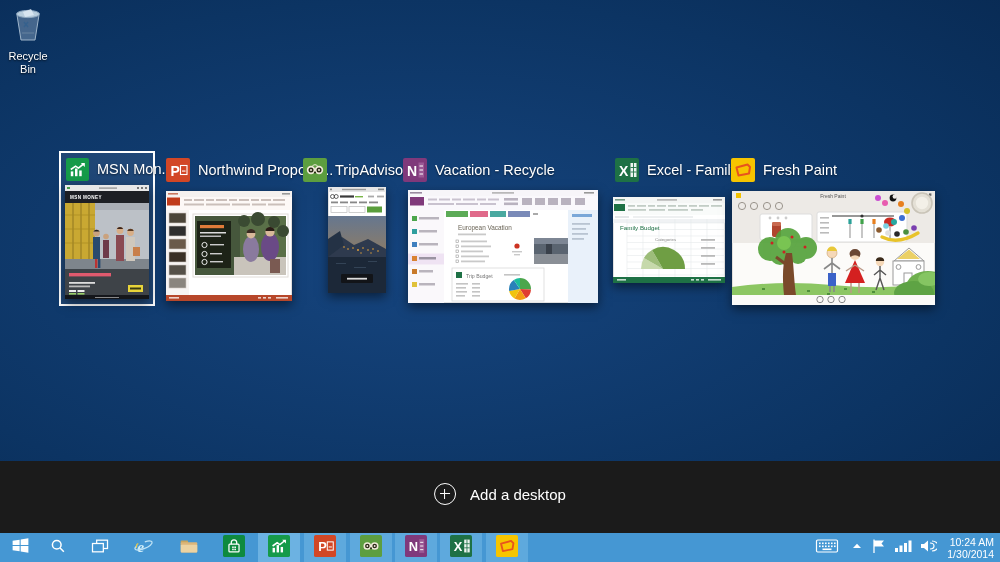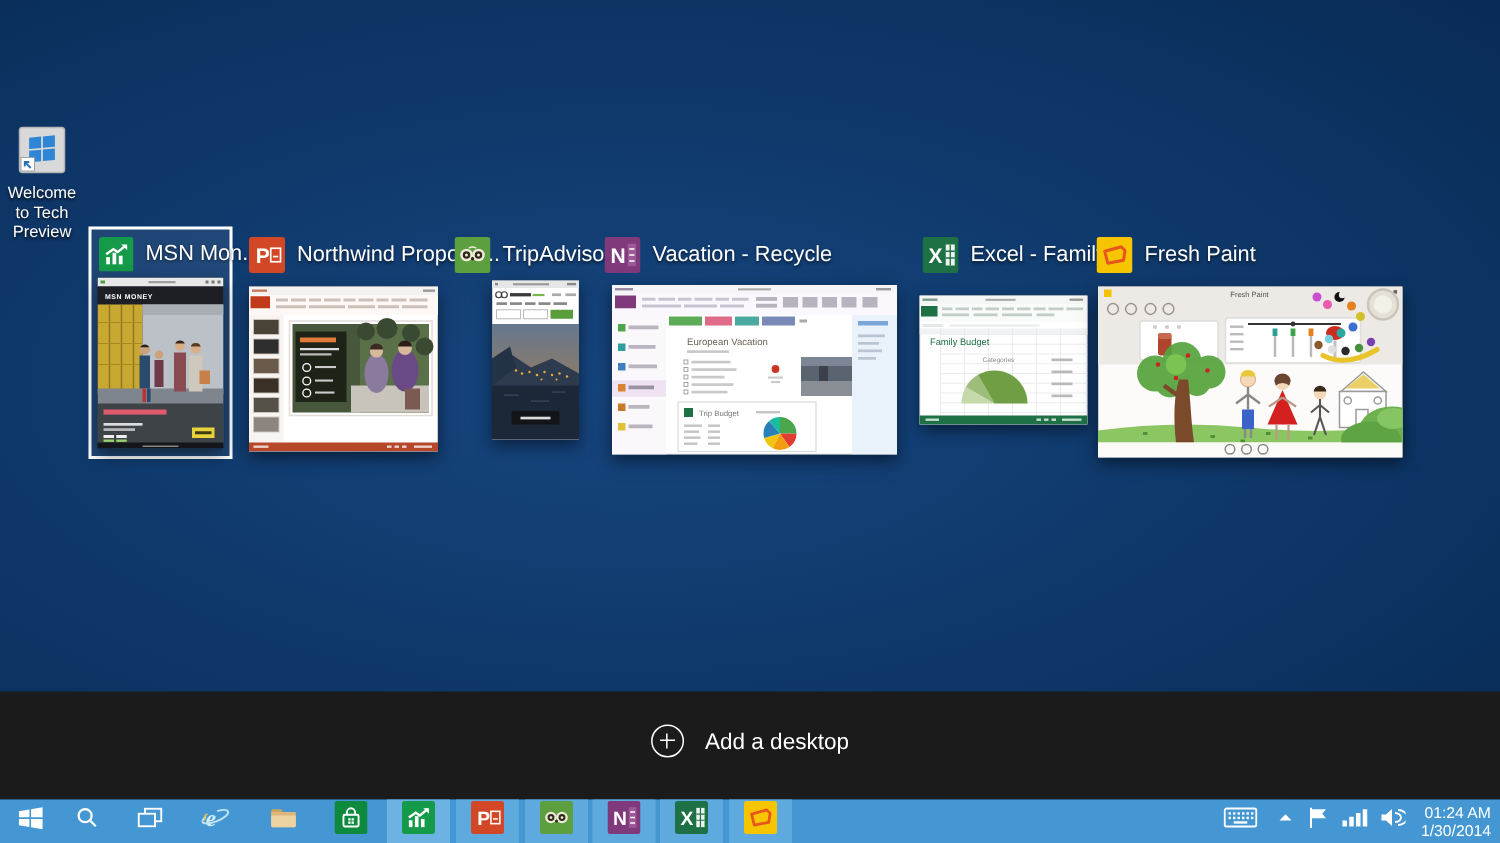--- a/index.html
+++ b/index.html
@@ -33,37 +33,31 @@
   .tb-btn.running{background:#5ea9dd;}
   .tb-btn.active{background:#6cb2e2;}
   .tray-clock{position:absolute;top:0;height:29px;display:flex;flex-direction:column;justify-content:center;
     color:#fff;font-size:10.5px;line-height:12px;text-align:right;}
 </style>
 </head>
 <body>
 
 <div class="screen">
 
-
-  <div class="dicon" style="left:0;top:84px;">
-    <span><svg width="32" height="32" viewBox="0 0 32 32">
-      <rect x="1" y="1" width="30" height="30" rx="2" fill="#d9d9d9" stroke="#b5b5b5"></rect>
-      <g transform="translate(16,15.2)">
-            <g transform="skewY(-5)">
-        <rect x="-8.6" y="-8.2" width="8" height="7.6" fill="#2f86d6"></rect>
-        <rect x="0.6" y="-8.2" width="8" height="7.6" fill="#2f86d6"></rect>
-        <rect x="-8.6" y="0.6" width="8" height="7.6" fill="#2f86d6"></rect>
-        <rect x="0.6" y="0.6" width="8" height="7.6" fill="#2f86d6"></rect>
-      </g>
-          </g>
-      <rect x="2" y="21" width="9" height="9" fill="#fff" stroke="#9a9a9a" stroke-width=".6"></rect>
-      <path d="M8.5,28 L4.5,24 M4.5,27 v-3 h3" stroke="#2a6fb8" stroke-width="1.2" fill="none"></path>
+  <div class="dicon" style="left:0;top:6px;">
+    <span><svg width="36" height="38" viewBox="0 0 36 38">
+      <path d="M7,9 L11,34 H25 L29,9 Z" fill="rgba(140,168,198,.45)" stroke="#9fb5ca" stroke-width="1"></path>
+      <ellipse cx="18" cy="8" rx="11.5" ry="3.6" fill="#b9cede" stroke="#8fa8c0" stroke-width="1"></ellipse>
+      <polygon points="13,6 21,3 24,9 15,11" fill="#dde9f3" opacity=".85"></polygon>
+      <path d="M14,16 l4,5 m0,-5 l-4,5" stroke="#2f5f8f" stroke-width="1.4" fill="none" opacity=".7"></path>
+      <path d="M12,27 h12" stroke="#7e97ad" stroke-width="1" opacity=".6"></path>
     </svg></span>
-    <div class="lbl">Welcome to Tech Preview</div>
-  </div>
+    <div class="lbl">Recycle Bin</div>
+  </div>
+
 
   <div class="sel-tile">
     <div class="tile-header">
       <span class="appicon"><svg width="23" height="23" viewBox="0 0 24 24">
         <rect width="24" height="24" rx="2" fill="#159a49"></rect>
         <rect x="5" y="14" width="2.6" height="5" fill="#fff"></rect>
             <rect x="9.4" y="11" width="2.6" height="8" fill="#fff"></rect>
             <rect x="13.8" y="13" width="2.6" height="6" fill="#fff"></rect>
         <path d="M5,12 L10,8.5 L13,10.5 L18.5,6" stroke="#fff" stroke-width="1.7" fill="none"></path>
         <polygon points="15.5,5.2 19.6,5.2 19.6,9.3" fill="#fff"></polygon>
@@ -728,18 +722,18 @@
             <rect x="14.5" y="2.5" width="3" height="11.5"></rect>
       </svg></span>
     </div>
     <div class="tb-btn" style="left:916px;width:24px;">
       <span><svg width="18" height="16" viewBox="0 0 18 16">
         <path d="M2,6 v4 h3 l4,3.6 V2.4 L5,6 Z" fill="#fff"></path>
         <path d="M11,5 a4,3 0 0 1 0,6 M13,3 a6.2,5 0 0 1 0,10" stroke="#fff" stroke-width="1.2" fill="none"></path>
       </svg></span>
     </div>
     <div class="tray-clock" style="left:938px;width:56px;padding-right:6px;">
-      <div>01:24 AM</div>
+      <div>10:24 AM</div>
       <div>1/30/2014</div>
     </div>
   </div>
 
 </div>
 
 </body></html>

